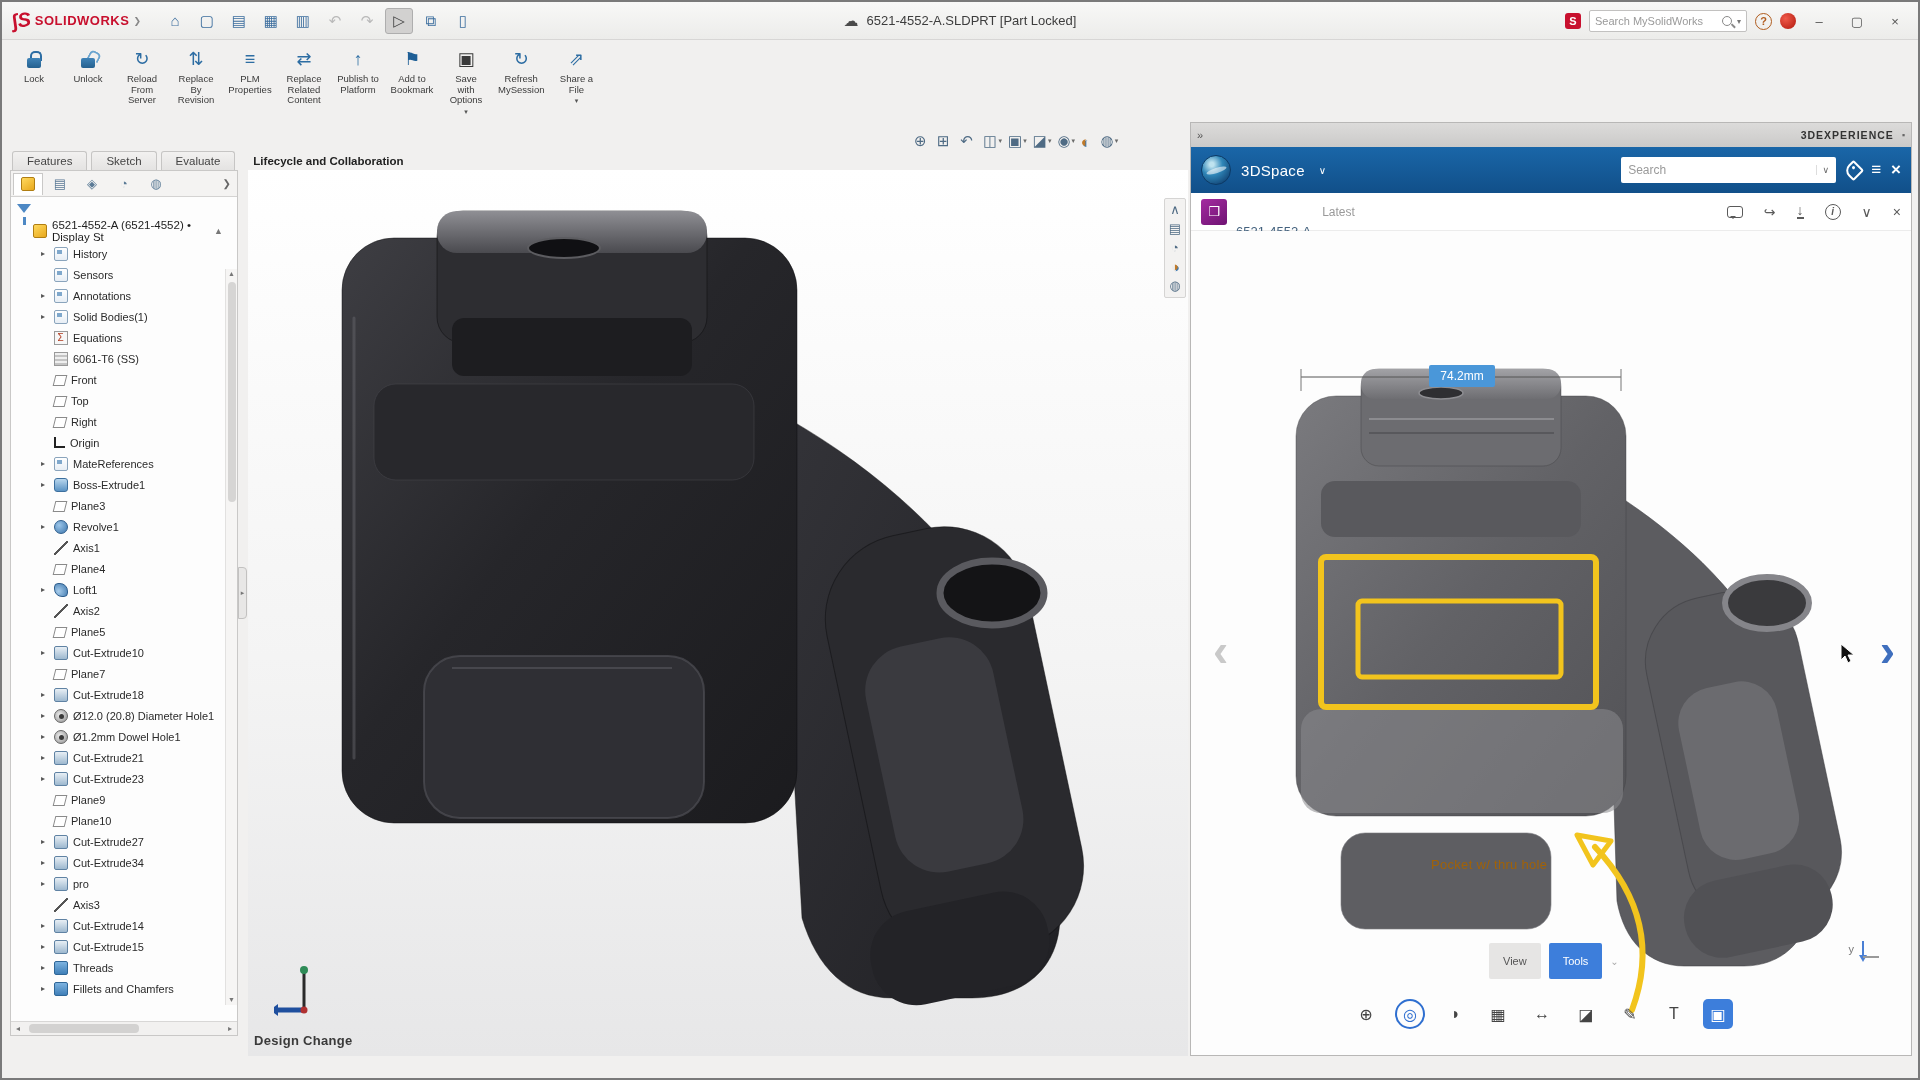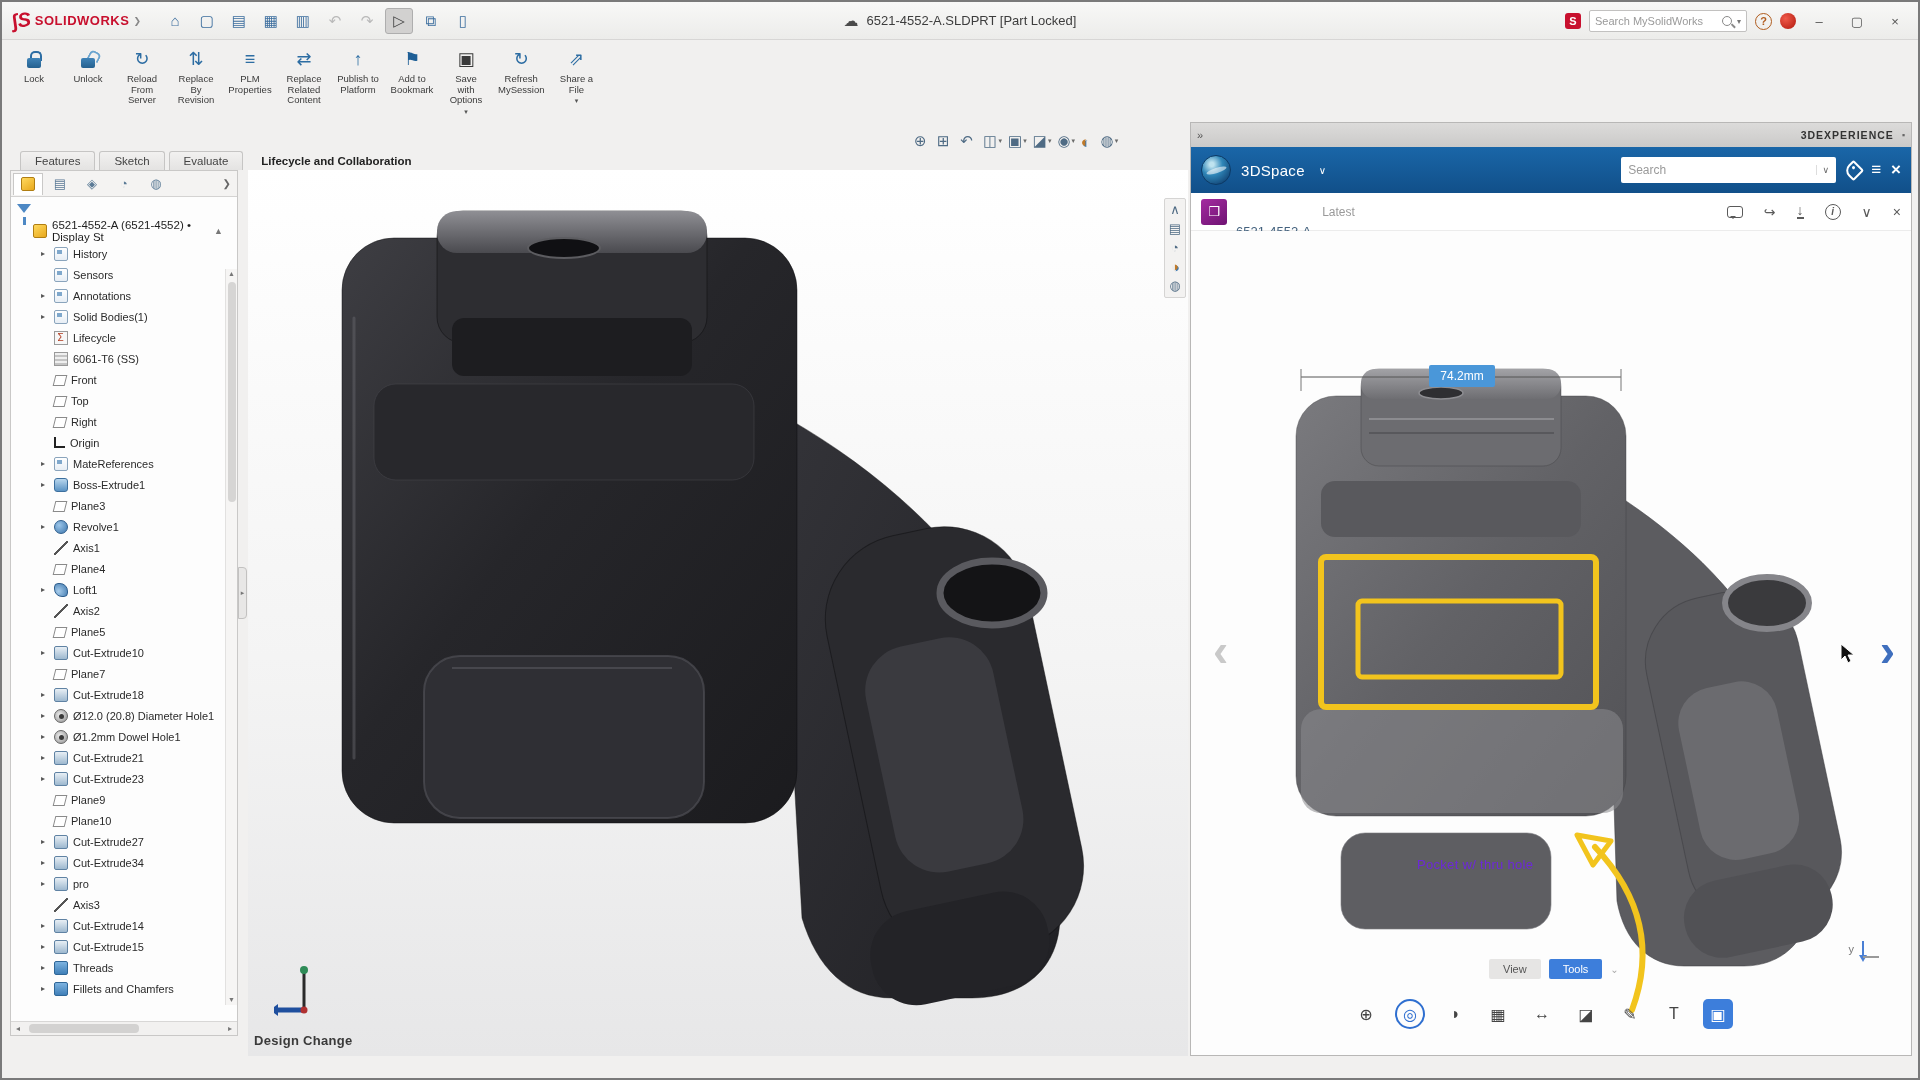--- a/index.html
+++ b/index.html
@@ -33,21 +33,21 @@
   .ricon{width:28px;height:26px;display:flex;align-items:center;justify-content:center;font-size:18px;color:#2d6da3;position:relative;}
   .ricon.ri-dark{color:#3a3a3a;}
   .ricon.ri-flag{color:#1f5f96;}
   .ricon.ri-lock::after,.ricon.ri-unlock::after{content:"";position:absolute;left:7px;top:12px;width:14px;height:10px;background:linear-gradient(#3f83b8,#24608f);border-radius:2px;}
   .ricon.ri-lock::before,.ricon.ri-unlock::before{content:"";position:absolute;left:10px;top:5px;width:8px;height:8px;border:2.2px solid #2d6da3;border-bottom:none;border-radius:5px 5px 0 0;}
   .ricon.ri-unlock::before{transform:rotate(28deg) translate(4px,-2px);border-color:#6aa4cf;}
   .rlabel{font-size:9.5px;line-height:10.5px;color:#3b3b3b;text-align:center;white-space:pre-line;}
   .rdrop{font-size:7px;color:#555;}
 
   
-  #tabrow{position:absolute;left:8px;top:142px;width:966px;height:26px;display:flex;align-items:flex-end;padding-left:10px;gap:4px;background:transparent;}
+  #tabrow{position:absolute;left:0;top:142px;width:966px;height:26px;display:flex;align-items:flex-end;padding-left:10px;gap:4px;background:transparent;}
   .ctab{padding:3px 14px;font-size:11.5px;color:#444;border:1px solid #c6c5c4;border-bottom:none;background:linear-gradient(#f2f1f0,#e4e3e2);border-radius:3px 3px 0 0;}
   .ctab.active{background:transparent;border:none;color:#222;font-weight:bold;margin-top:12px;}
 
   
   #hud{position:absolute;left:912px;top:126px;height:26px;display:flex;align-items:center;gap:6px;z-index:5;}
   .hico{display:flex;align-items:center;gap:1px;color:#4f6b84;font-size:15px;}
   .hico .dd{font-size:7px;color:#6a6a6a;}
   .hico.colorful{color:#c07a2a;text-shadow:1px 1px 0 #3c78b0;}
 
   
@@ -123,23 +123,23 @@
   .bubble{width:16px;height:12px;border:1.6px solid #5a5a5a;border-radius:3px;position:relative;}
   .bubble::after{content:"";position:absolute;left:2px;bottom:-5px;border:3px solid transparent;border-top-color:#5a5a5a;}
   .dlico{position:relative;color:#5a5a5a;font-size:14px;border-bottom:2px solid #5a5a5a;line-height:13px;}
   .infoico{width:16px;height:16px;border:1.6px solid #5a5a5a;border-radius:50%;display:flex;align-items:center;justify-content:center;font-size:10px;font-style:italic;font-weight:bold;}
   .gico{font-size:14px;color:#5a5a5a;}
   #rp-content{flex:1;position:relative;background:#fdfdfd;overflow:hidden;}
   .navchev{position:absolute;font-size:46px;color:#c9c9c9;top:392px;font-weight:bold;}
   .navchev.right{color:#3f6fbe;}
   #cursor{position:absolute;left:648px;top:412px;}
   #axis-ind{position:absolute;right:28px;bottom:92px;font-size:11px;color:#777;}
-  #note-arrow-label{position:absolute;left:226px;top:626px;font-size:13px;color:#6d28d9;letter-spacing:.3px;}
+  #note-arrow-label{position:absolute;left:240px;top:626px;font-size:13px;color:#a16207;letter-spacing:.3px;}
   #rp-toggle{position:absolute;left:298px;bottom:76px;display:flex;align-items:center;gap:8px;}
-  #rp-toggle .seg{height:20px;padding:0 14px;font-size:11px;display:flex;align-items:center;border-radius:2px;}
+  #rp-toggle .seg{height:36px;padding:0 14px;font-size:11px;display:flex;align-items:center;border-radius:2px;}
   #rp-toggle .seg.view{background:#e6e5e4;color:#555;}
   #rp-toggle .seg.tools{background:#3d7edb;color:#fff;}
   #rp-toggle .tchev{color:#aaa;font-size:10px;}
   #rp-toolbar{position:absolute;left:160px;bottom:26px;display:flex;align-items:center;gap:14px;}
   .ptool{width:30px;height:30px;display:flex;align-items:center;justify-content:center;font-size:16px;color:#444;border-radius:50%;}
   .ptool.active{border:2px solid #2f6fd0;color:#2f6fd0;}
   .ptool.primary{background:#3d7edb;color:#fff;border-radius:5px;}
 
   
   #statusbar{position:absolute;left:0;bottom:0;width:100%;height:24px;background:#e9e8e7;border-top:1px solid #c6c5c4;display:flex;align-items:center;padding:0 10px;font-size:11px;color:#555;}
@@ -391,21 +391,21 @@
             <span>Annotations</span>
           </div>
           <div class="trow">
             <span class="arr">▸</span>
             <span class="ic ic-folder"></span>
             <span>Solid Bodies(1)</span>
           </div>
           <div class="trow">
             <span class="arr" style="visibility: hidden;">▸</span>
             <span class="ic ic-eq"></span>
-            <span>Lifecycle</span>
+            <span>Equations</span>
           </div>
           <div class="trow">
             <span class="arr" style="visibility: hidden;">▸</span>
             <span class="ic ic-mat"></span>
             <span>6061-T6 (SS)</span>
           </div>
           <div class="trow">
             <span class="arr" style="visibility: hidden;">▸</span>
             <span class="ic ic-plane"></span>
             <span>Front</span>

